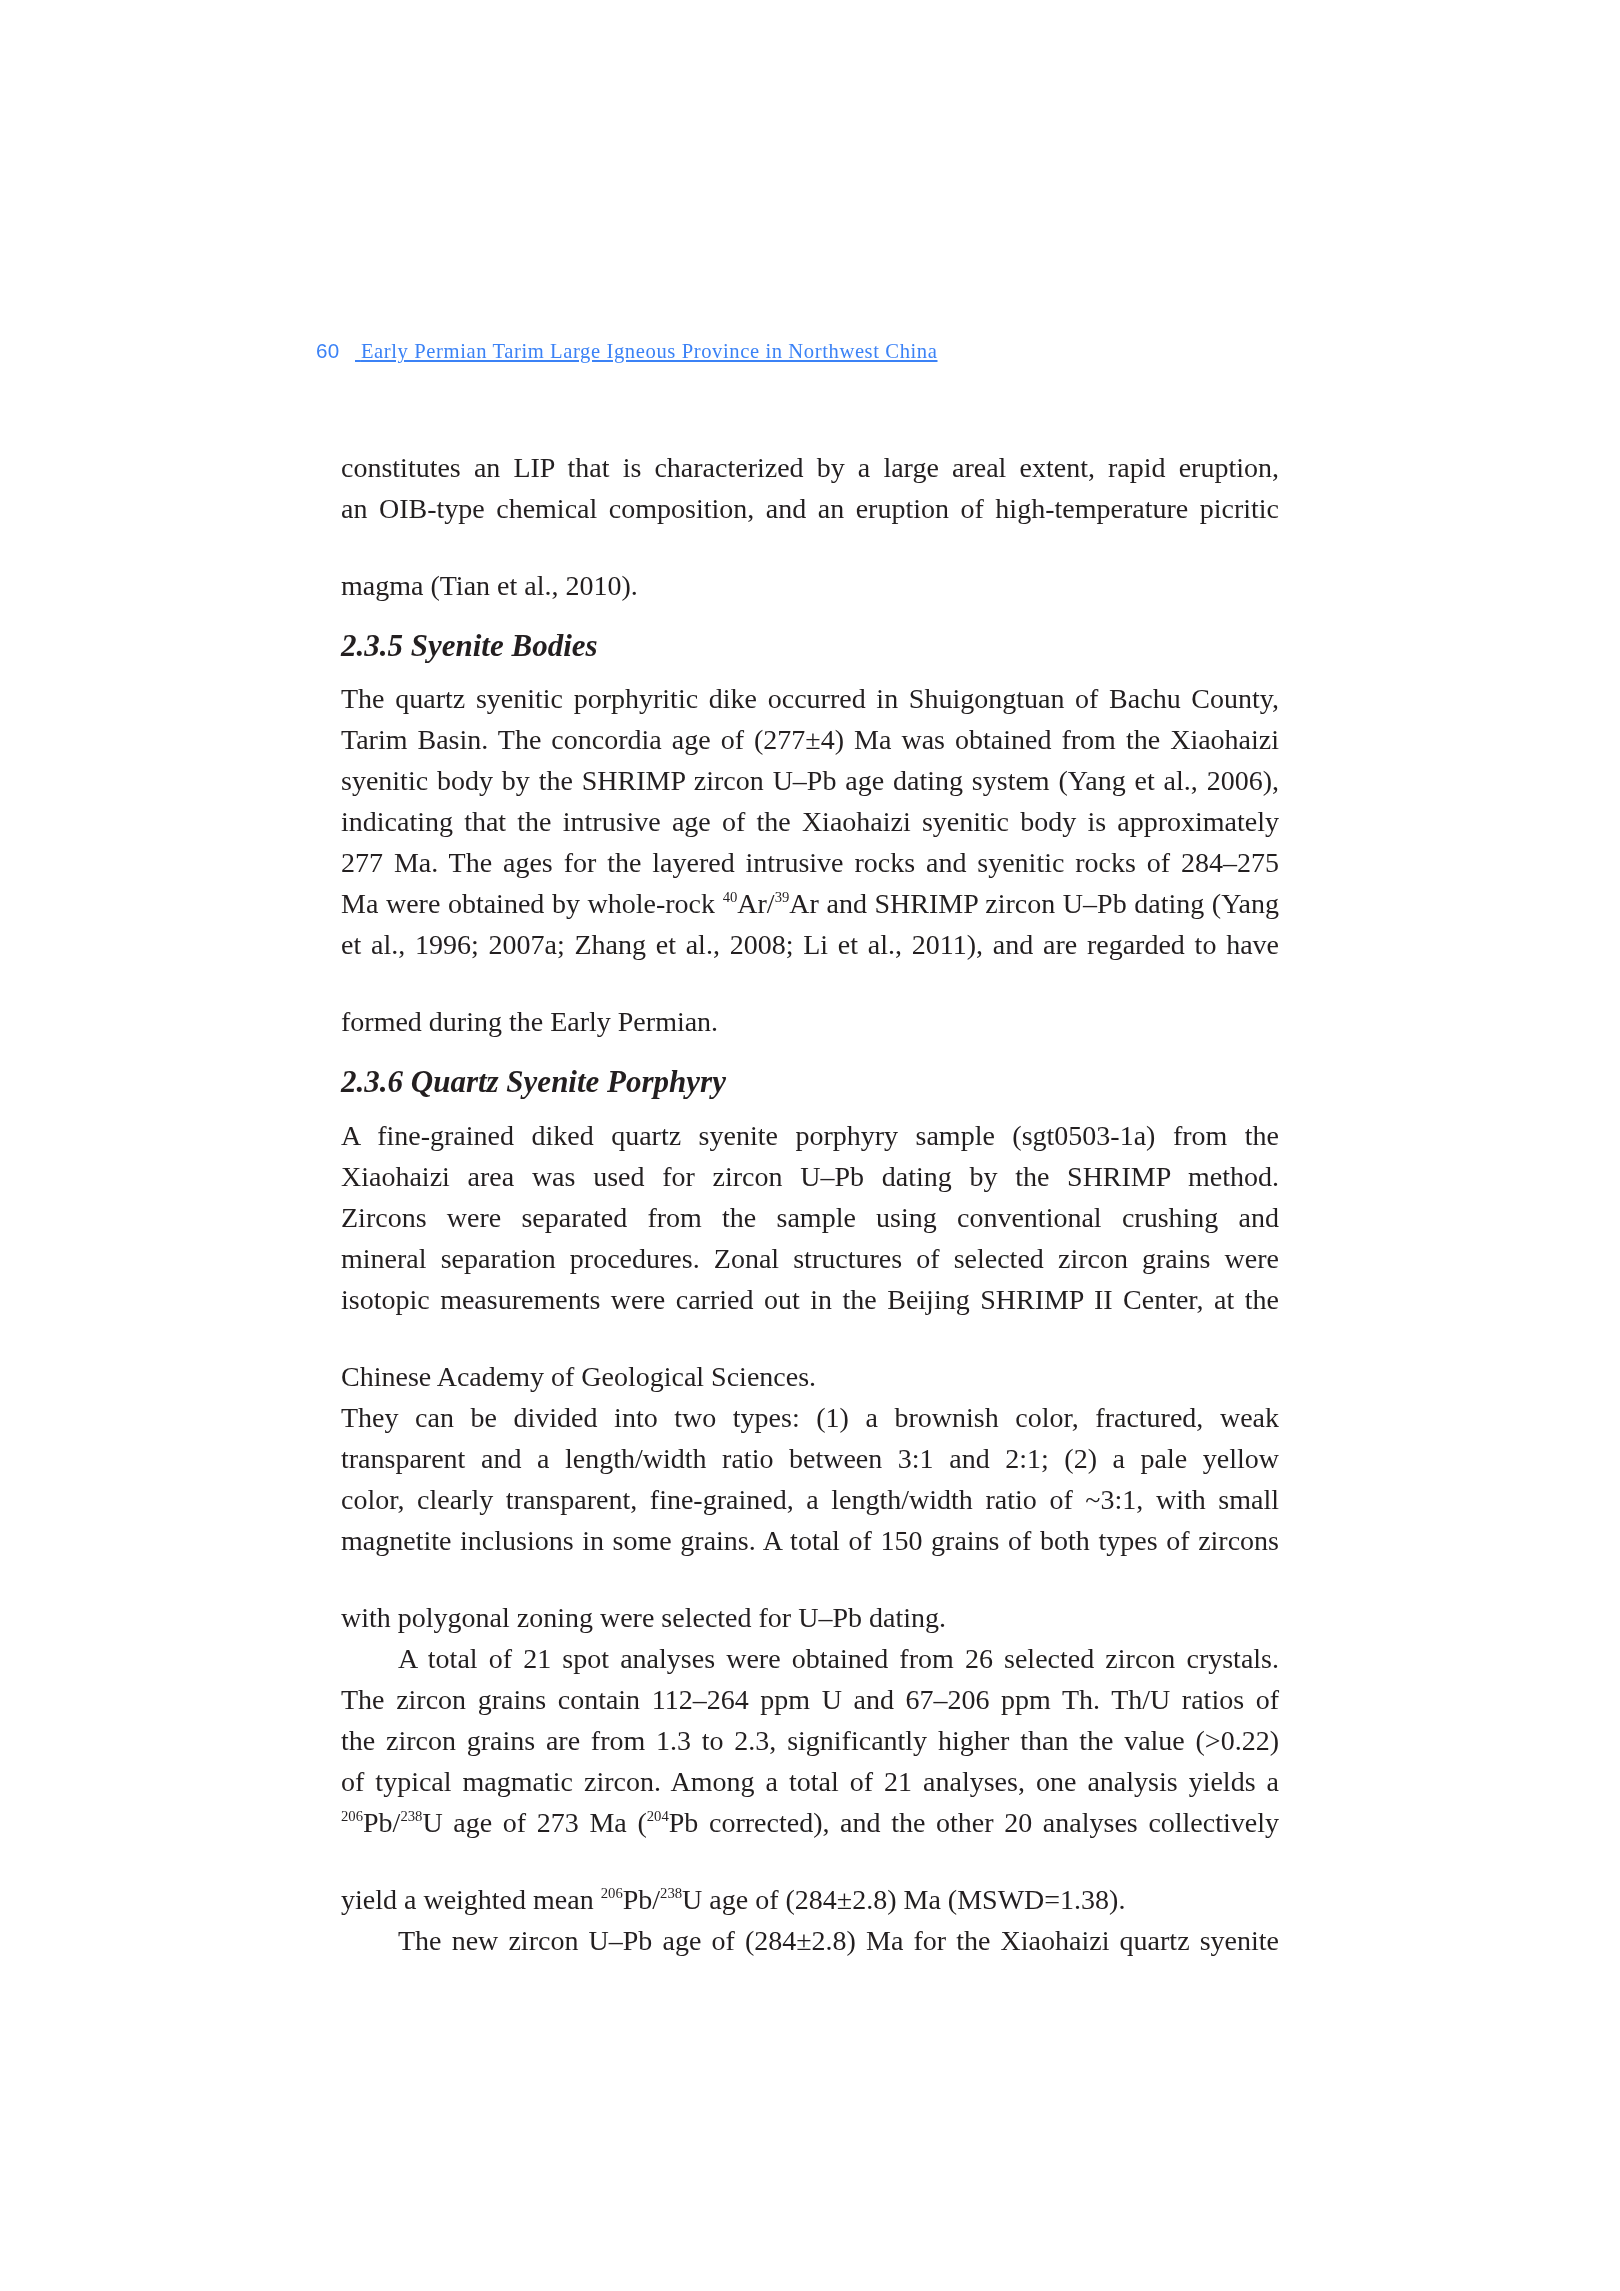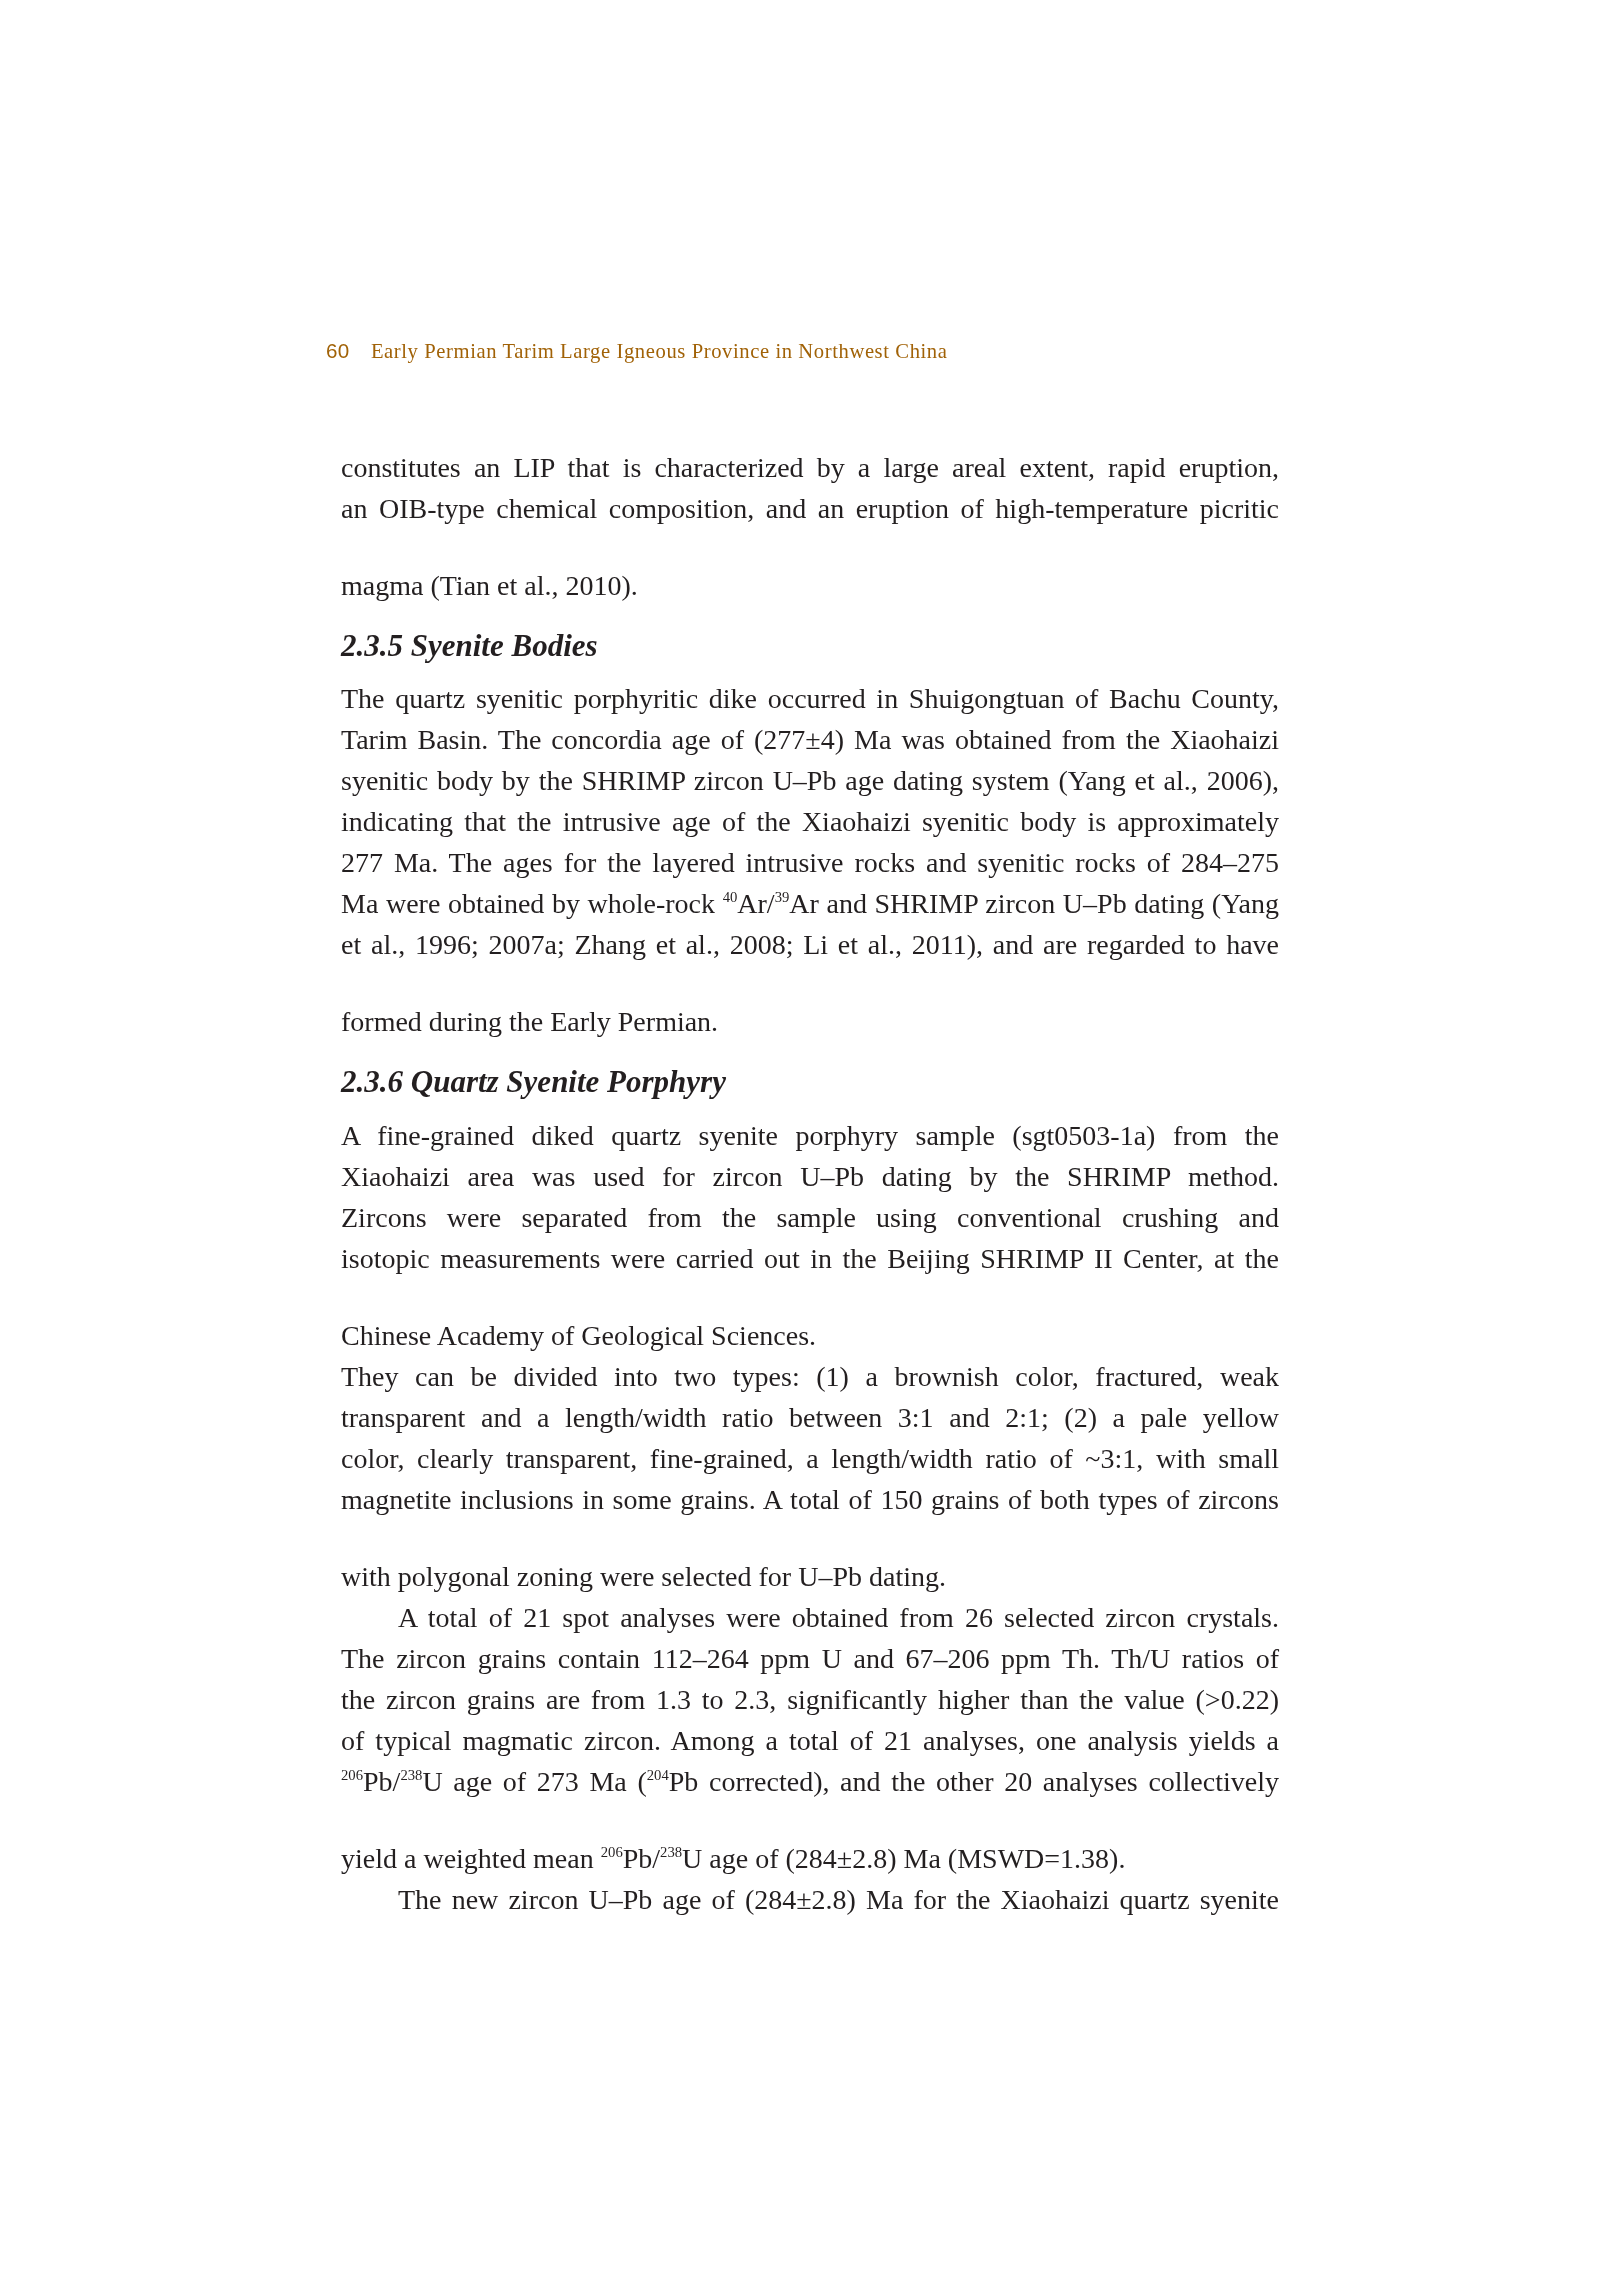--- a/index.html
+++ b/index.html
@@ -9,27 +9,28 @@
     }
     body {
       width: 1620px;
       height: 2292px;
       position: relative;
       overflow: hidden;
       color: #231f20;
     }
     .running-head {
       position: absolute;
-      left: 326px;
+      left: 316px;
       top: 339px;
       font-family: "Liberation Sans", sans-serif;
       font-size: 20.6px;
-      color: #a16207;
+      color: #3b82f6;
       white-space: nowrap;
       letter-spacing: 0.2px;
+      text-decoration: underline;
     }
     .running-head .page-num {
       display: inline-block;
       margin-right: 15.7px;
     }
     .running-head .book-title {
       font-family: "Liberation Serif", serif;
       font-size: 20.6px;
       letter-spacing: 0.6px;
     }
@@ -101,20 +102,21 @@
     <span class="line">et al., 1996; 2007a; Zhang et al., 2008; Li et al., 2011), and are regarded to have</span>
     <span class="line last">formed during the Early Permian.</span>
   </div>
 
   <div class="heading">2.3.6 Quartz Syenite Porphyry</div>
 
   <div>
     <span class="line">A fine-grained diked quartz syenite porphyry sample (sgt0503-1a) from the</span>
     <span class="line">Xiaohaizi area was used for zircon U–Pb dating by the SHRIMP method.</span>
     <span class="line">Zircons were separated from the sample using conventional crushing and</span>
+    <span class="line">mineral separation procedures. Zonal structures of selected zircon grains were</span>
     <span class="line">isotopic measurements were carried out in the Beijing SHRIMP II Center, at the</span>
     <span class="line last">Chinese Academy of Geological Sciences.</span>
   </div>
 
   <div>
     <span class="line">They can be divided into two types: (1) a brownish color, fractured, weak</span>
     <span class="line">transparent and a length/width ratio between 3:1 and 2:1; (2) a pale yellow</span>
     <span class="line">color, clearly transparent, fine-grained, a length/width ratio of ~3:1, with small</span>
     <span class="line">magnetite inclusions in some grains. A total of 150 grains of both types of zircons</span>
     <span class="line last">with polygonal zoning were selected for U–Pb dating.</span>

